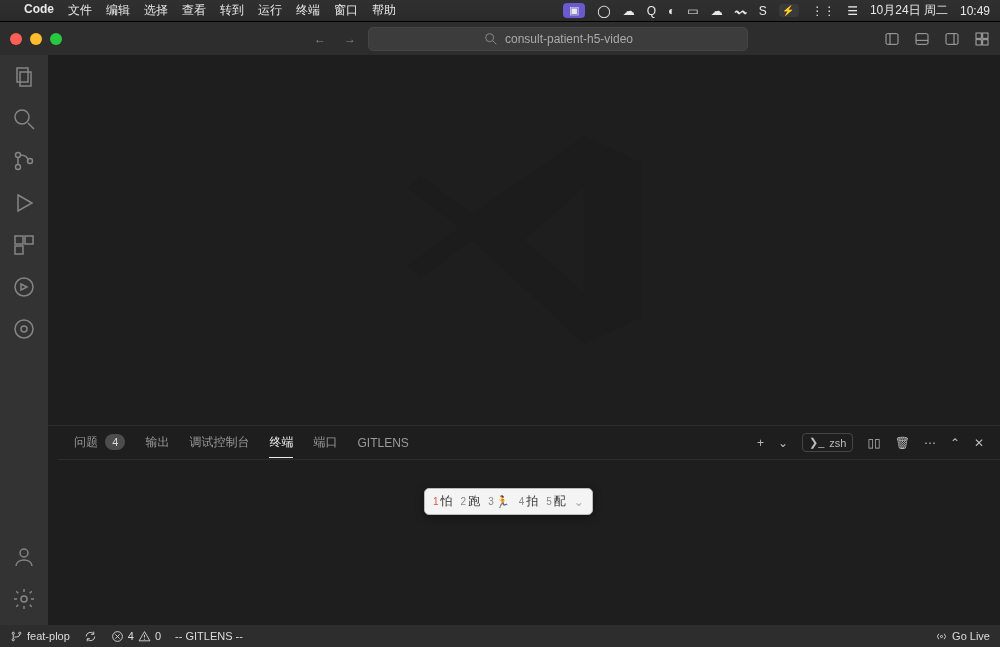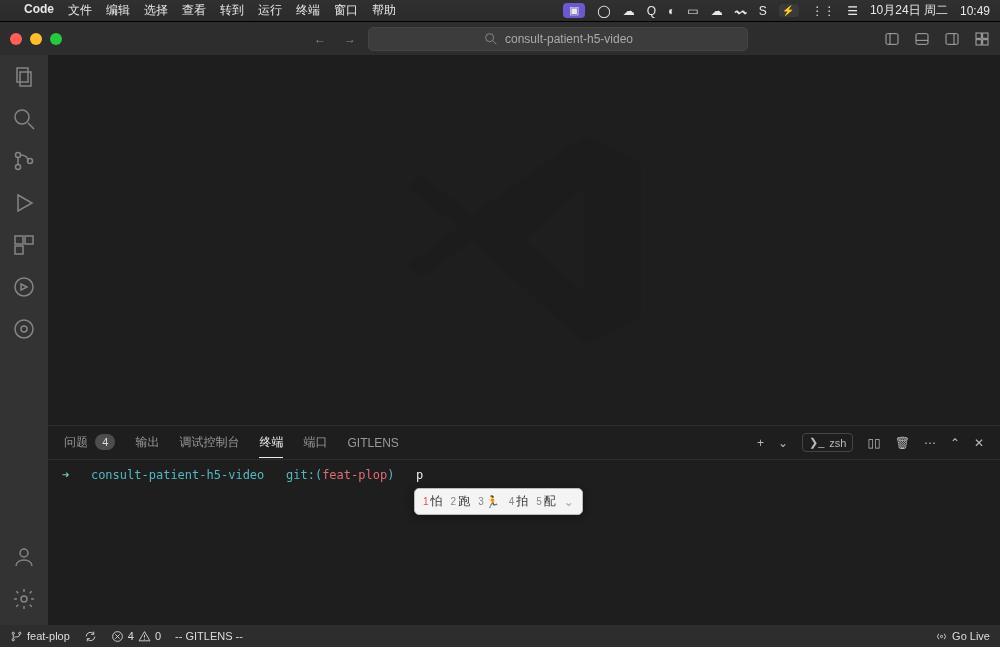--- a/index.html
+++ b/index.html
@@ -73,21 +73,21 @@
       flex: 1; display: flex; align-items: center; justify-content: center;
       position: relative;
     }
     .vscode-logo {
       width: 260px; height: 260px; opacity: 0.06;
     }
 
     
     .panel {
       height: 200px; border-top: 1px solid #2d2d2d; background: #1e1e1e;
-      display: flex; flex-direction: column;
+      display: flex; flex-direction: column; padding-left: 10px;
     }
     .panel-tabs {
       display: flex; align-items: center; height: 34px;
       padding: 0 16px; gap: 20px; color: #999;
       border-bottom: 1px solid #2d2d2d;
       font-size: 12px;
     }
     .panel-tabs .tab { cursor: pointer; padding: 6px 0; position: relative; }
     .panel-tabs .tab.active { color: #eee; }
     .panel-tabs .tab.active::after {
@@ -286,29 +286,20 @@
           </span>
           <span>▯▯</span>
           <span>🗑</span>
           <span>⋯</span>
           <span>⌃</span>
           <span>✕</span>
         </div>
       </div>
 
       <div class="panel-body">
-        <div class="prompt">
-          <span class="arrow">➜</span>
-          &nbsp;
-          <span class="dir">consult-patient-h5-video</span>
-          &nbsp;
-          <span class="git">git:(</span><span class="branch">feat-plop</span><span class="git">)</span>
-          &nbsp;
-          <span class="cmd">p</span>
-        </div>
 
         <div class="ime">
           <span class="cand sel">
               <span class="num">1</span>
               <span>怕</span>
             </span>
           <span class="cand">
               <span class="num">2</span>
               <span>跑</span>
             </span>

